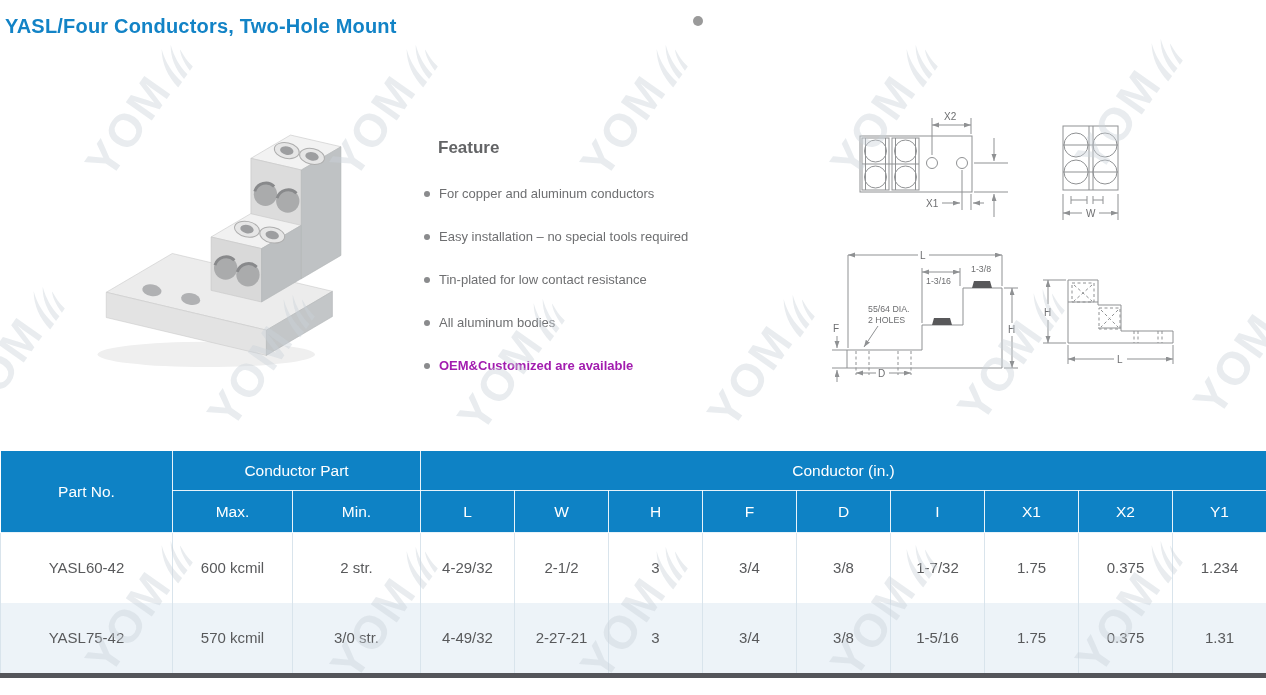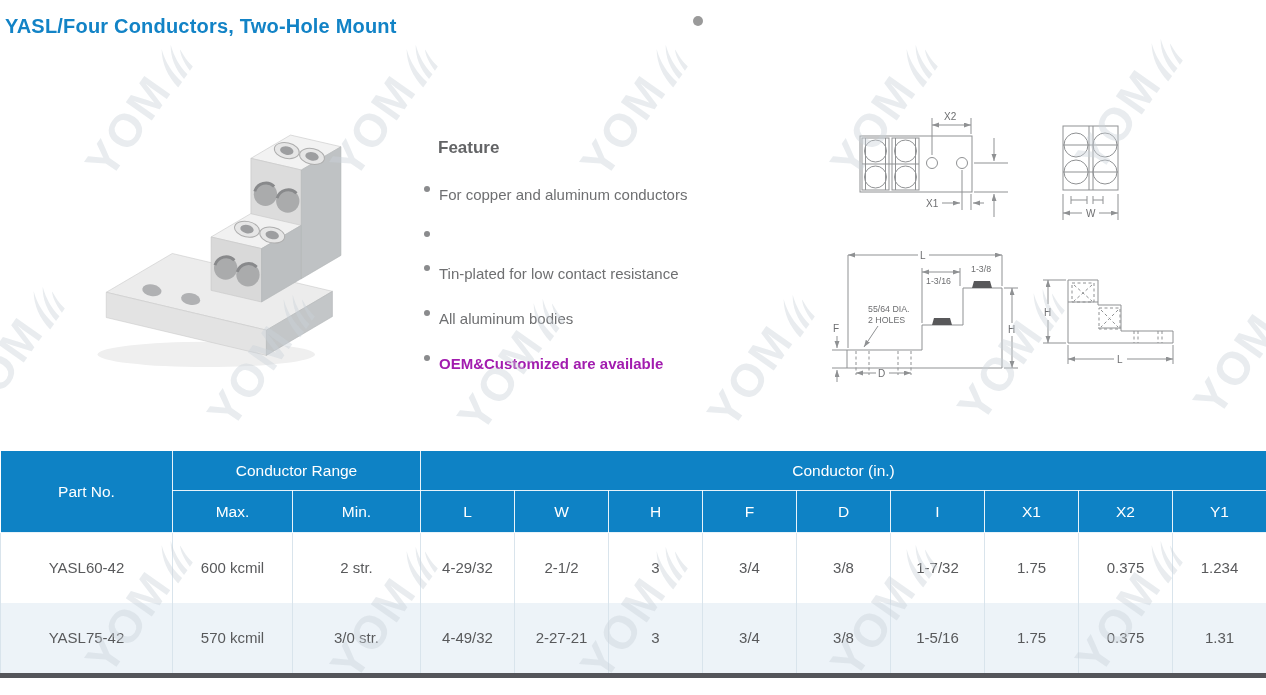--- a/index.html
+++ b/index.html
@@ -17,21 +17,21 @@
   .decor-dot {
     position:absolute; left:693px; top:16px; width:10px; height:10px;
     border-radius:50%; background:#9a9a9a;
   }
   
   .photo { position:absolute; left:82px; top:92px; width:264px; height:288px; }
   
   .feature { position:absolute; left:424px; top:138px; width:370px; }
   .feature h2 { font-size:17px; font-weight:bold; color:#636466; margin-left:14px; }
   .feature ul { list-style:none; margin-top:24px; }
-  .feature li { display:flex; align-items:flex-start; margin-bottom:26px; font-size:15px; color:var(--feature-text,#6e6f71);margin-top:28px; }
+  .feature li { display:flex; align-items:center; margin-bottom:26px; font-size:13px; color:var(--feature-text,#6e6f71);margin-top:28px; }
   .feature li .bullet { flex:0 0 auto; width:6px; height:6px; border-radius:50%; background:#8a8b8d; margin-right:9px; }
   .feature li.bold span.txt { font-weight:bold; color:#a21caf; }
   
   .drawing { position:absolute; }
   .drawing svg { overflow:visible; }
   .d-stroke { stroke:var(--draw,#8f9193); stroke-width:1; fill:none; }
   .d-dash { stroke:var(--draw,#8f9193); stroke-width:1; fill:none; stroke-dasharray:3 2.5; }
   .d-text { fill:#6d6e70; font-size:10px; font-family:"Liberation Sans",sans-serif; }
   .d-text-s { fill:#6d6e70; font-size:8.8px; font-family:"Liberation Sans",sans-serif; }
   .d-fill { fill:#58585a; stroke:none; }
@@ -115,20 +115,21 @@
 
   <section class="feature">
     <h2>Feature</h2>
     <ul id="feature-list">
         <li>
           <span class="bullet"></span>
           <span class="txt">For copper and aluminum conductors</span>
         </li>
         <li>
           <span class="bullet"></span>
+          <span class="txt">Easy installation – no special tools required</span>
         </li>
         <li>
           <span class="bullet"></span>
           <span class="txt">Tin-plated for low contact resistance</span>
         </li>
         <li>
           <span class="bullet"></span>
           <span class="txt">All aluminum bodies</span>
         </li>
         <li class="bold">
@@ -290,21 +291,21 @@
         <col style="width:94px">
           <col style="width:94px">
           <col style="width:94px">
         <col style="width:94px">
           <col style="width:94px">
           <col style="width:94px">
       </colgroup>
       <thead>
         <tr class="h1">
           <th rowspan="2">Part No.</th>
-          <th colspan="2">Conductor Range</th>
+          <th colspan="2">Conductor Part</th>
           <th colspan="9">Conductor (in.)</th>
         </tr>
         <tr class="h2">
           <th>Max.</th>
           <th>Min.</th>
           <th>L</th>
           <th>W</th>
           <th>H</th>
           <th>F</th>
           <th>D</th>

